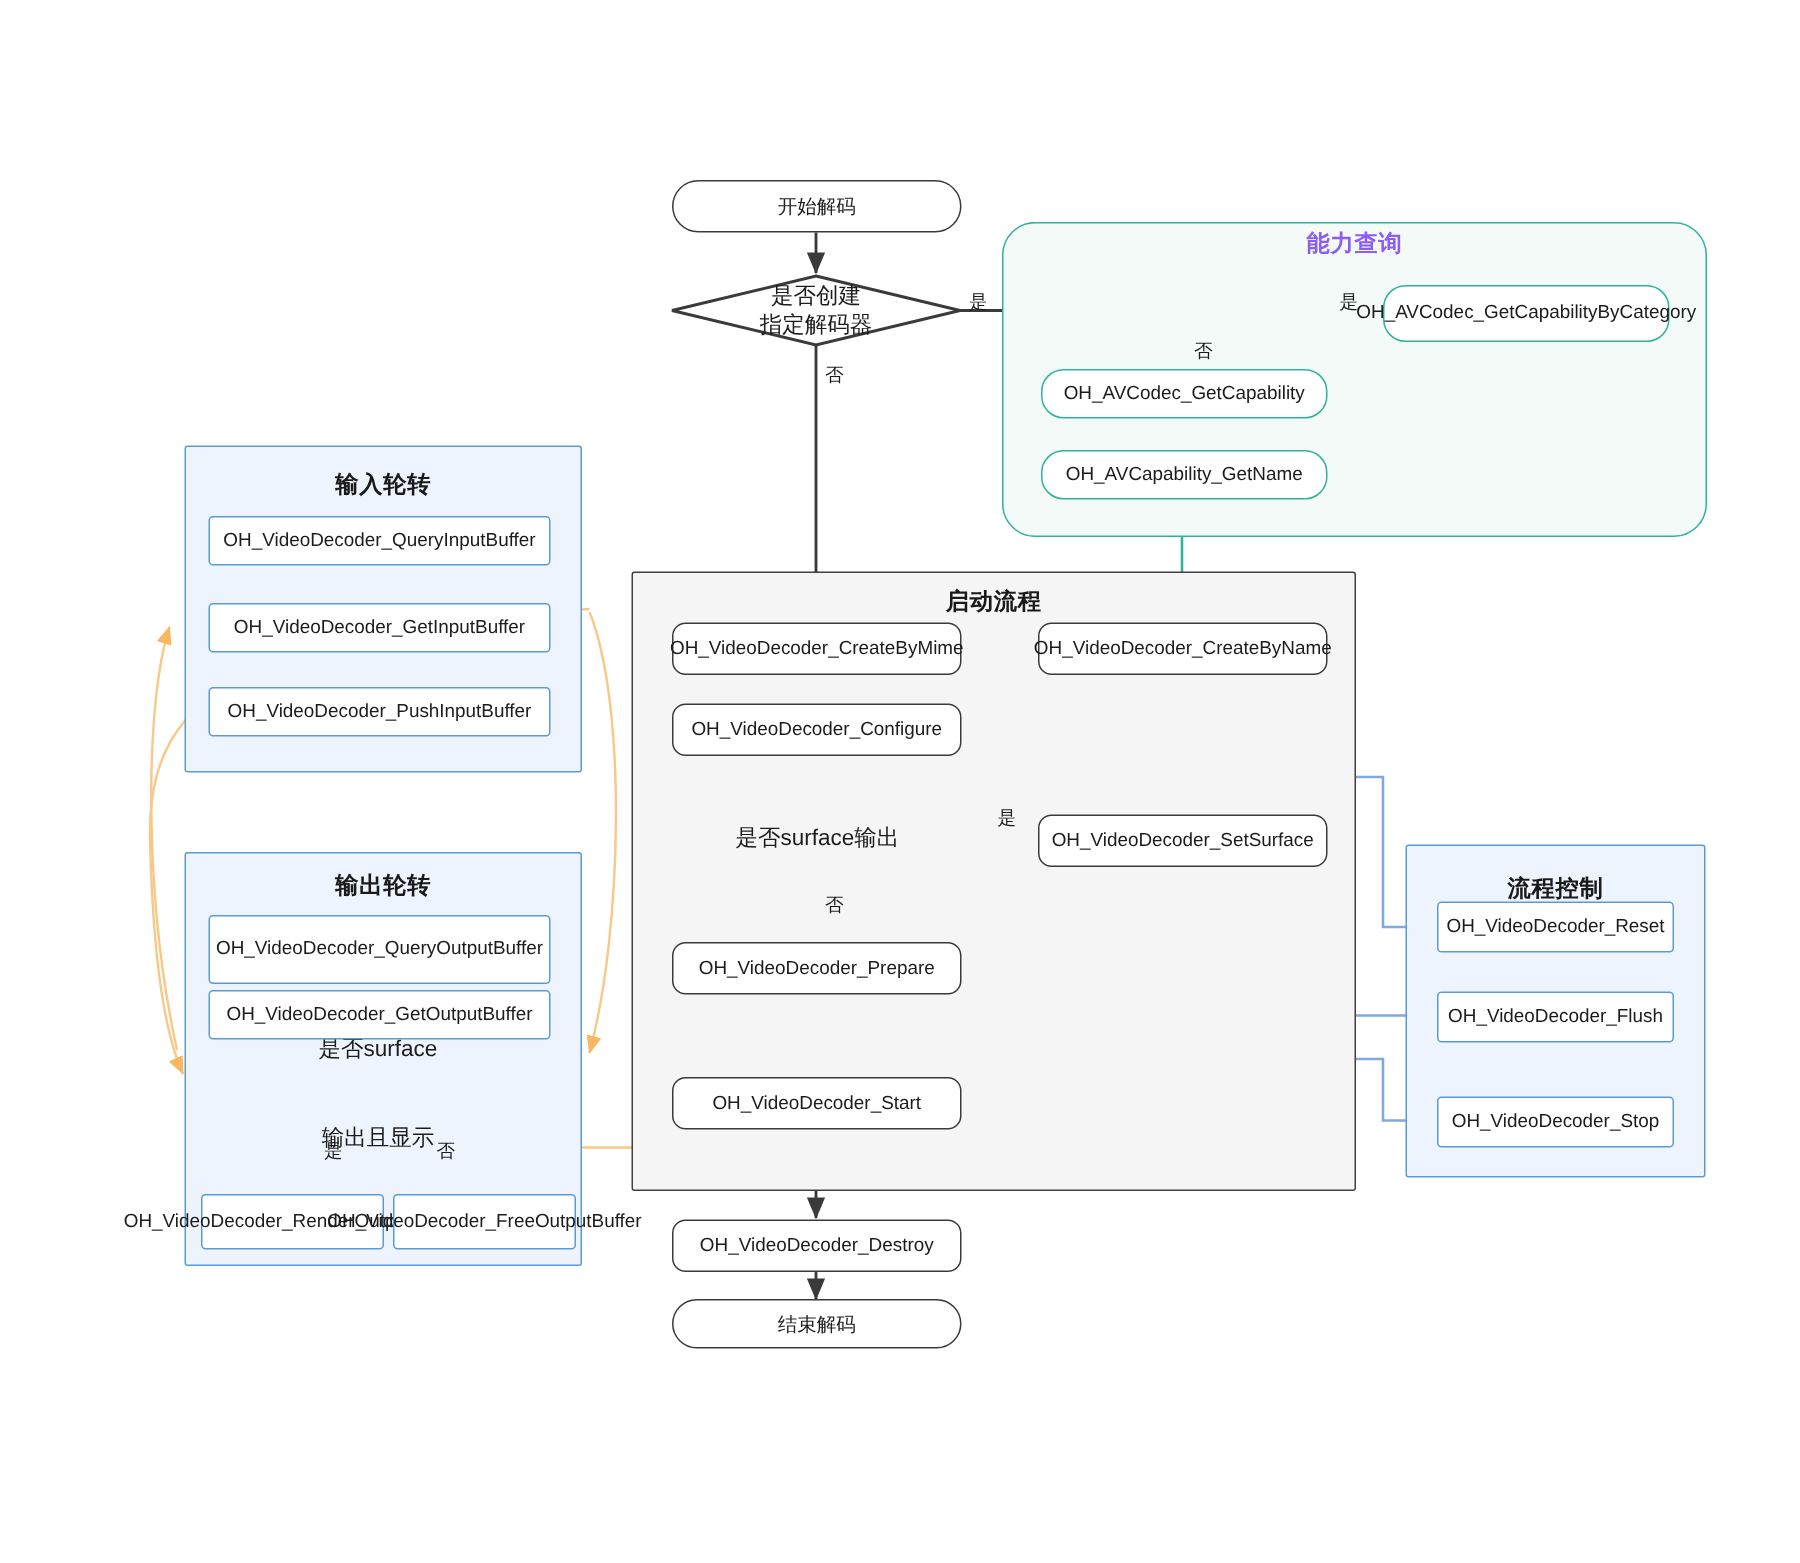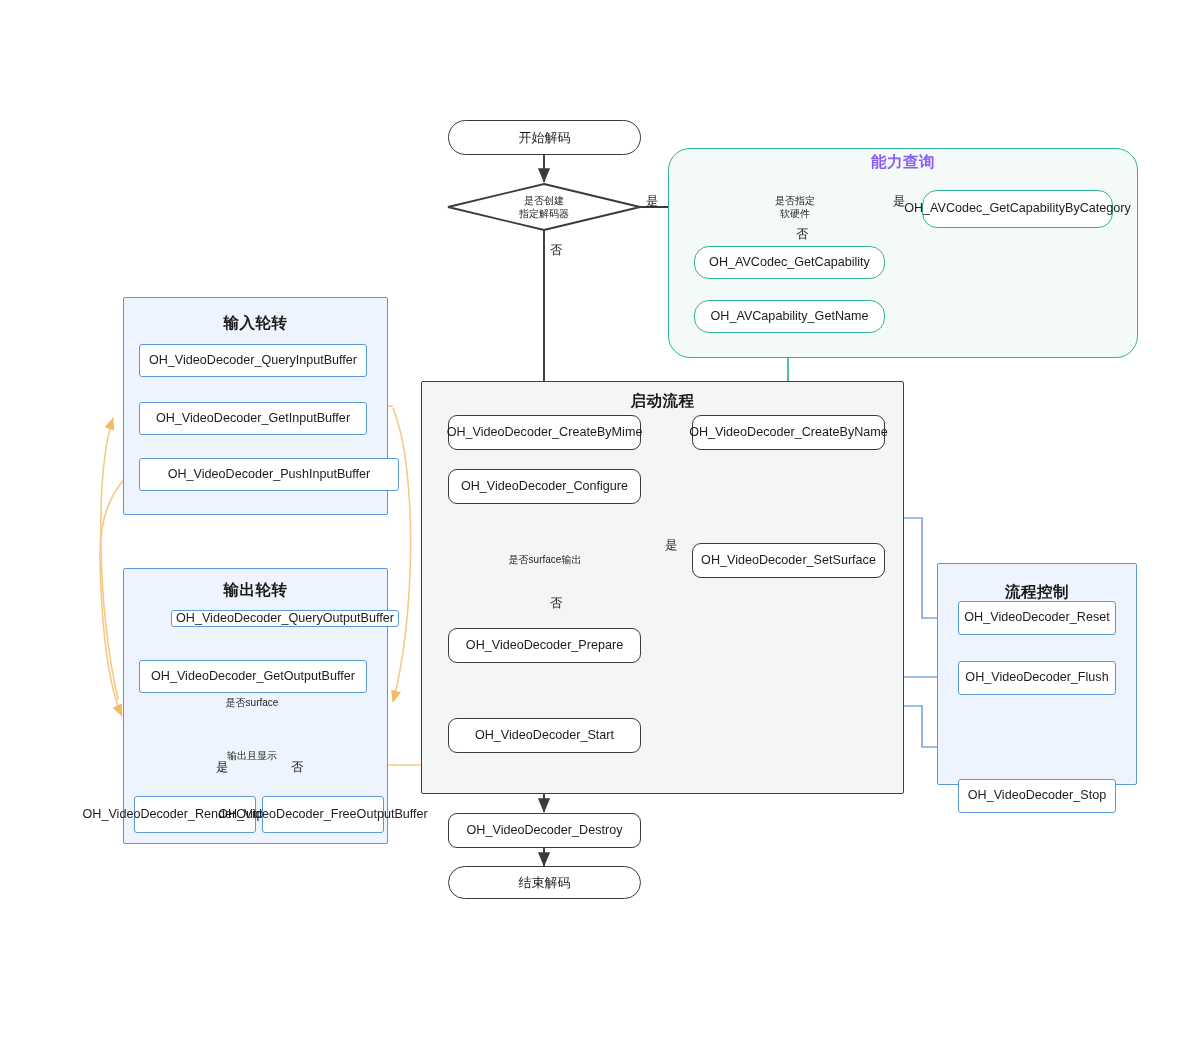--- a/index.html
+++ b/index.html
@@ -73,21 +73,21 @@
     border-radius:999px;
     background:#ffffff;
     font-size:13px;
     color:#1c1c1c;
   }
   
   .diamond-label{
     position:absolute;
     display:flex;align-items:center;justify-content:center;
     text-align:center;
-    font-size:10px;
+    font-size:15px;
     line-height:1.3;
     color:#1c1c1c;
     pointer-events:none;
   }
   
   .elabel{
     position:absolute;
     font-size:12.4px;
     color:#1c1c1c;
     white-space:nowrap;
@@ -216,24 +216,20 @@
   <div class="terminal" style="left:448px;top:120px;width:193px;height:35px;">开始解码</div>
   <div class="terminal" style="left:448px;top:866px;width:193px;height:33px;">结束解码</div>
 
   <div class="diamond-label" style="left:468px;top:188px;width:152px;height:38px;flex-direction:column;">
     <span>是否创建</span>
     <span>指定解码器</span>
   </div>
   <div class="elabel" style="left:646px;top:193px;">是</div>
   <div class="elabel" style="left:550px;top:242px;">否</div>
 
-  <div class="diamond-label" style="left:722px;top:188px;width:146px;height:38px;flex-direction:column;">
-    <span>是否指定</span>
-    <span>软硬件</span>
-  </div>
   <div class="elabel" style="left:893px;top:193px;">是</div>
   <div class="elabel" style="left:796px;top:226px;">否</div>
 
   <div class="diamond-label" style="left:470px;top:548px;width:150px;height:22px;">
     <span>是否surface输出</span>
   </div>
   <div class="elabel" style="left:665px;top:537px;">是</div>
   <div class="elabel" style="left:550px;top:595px;">否</div>
 
   <div class="diamond-label" style="left:182px;top:710px;width:140px;height:38px;flex-direction:column;gap:40px;">
@@ -251,24 +247,24 @@
   <div class="node dark" style="left:692px;top:415px;width:193px;height:35px;">OH_VideoDecoder_CreateByName</div>
   <div class="node dark" style="left:448px;top:469px;width:193px;height:35px;">OH_VideoDecoder_Configure</div>
   <div class="node dark" style="left:692px;top:543px;width:193px;height:35px;">OH_VideoDecoder_SetSurface</div>
   <div class="node dark" style="left:448px;top:628px;width:193px;height:35px;">OH_VideoDecoder_Prepare</div>
   <div class="node dark" style="left:448px;top:718px;width:193px;height:35px;">OH_VideoDecoder_Start</div>
 
   <div class="node dark" style="left:448px;top:813px;width:193px;height:35px;">OH_VideoDecoder_Destroy</div>
 
   <div class="node blue" style="left:139px;top:344px;width:228px;height:33px;">OH_VideoDecoder_QueryInputBuffer</div>
   <div class="node blue" style="left:139px;top:402px;width:228px;height:33px;">OH_VideoDecoder_GetInputBuffer</div>
-  <div class="node blue" style="left:139px;top:458px;width:260px;height:33px;">OH_VideoDecoder_PushInputBuffer</div>
-
-  <div class="node blue" style="left:139px;top:610px;width:228px;height:17px;margin-left:32px;">OH_VideoDecoder_QueryOutputBuffer</div>
+  <div class="node blue" style="left:139px;top:458px;width:228px;height:33px;">OH_VideoDecoder_PushInputBuffer</div>
+
+  <div class="node blue" style="left:139px;top:610px;width:228px;height:46px;">OH_VideoDecoder_QueryOutputBuffer</div>
   <div class="node blue" style="left:139px;top:660px;width:228px;height:33px;">OH_VideoDecoder_GetOutputBuffer</div>
   <div class="node blue" style="left:134px;top:796px;width:122px;height:37px;">OH_VideoDecoder_RenderOutputBuffer</div>
   <div class="node blue" style="left:262px;top:796px;width:122px;height:37px;">OH_VideoDecoder_FreeOutputBuffer</div>
 
   <div class="node blue" style="left:958px;top:601px;width:158px;height:34px;">OH_VideoDecoder_Reset</div>
   <div class="node blue" style="left:958px;top:661px;width:158px;height:34px;">OH_VideoDecoder_Flush</div>
-  <div class="node blue" style="left:958px;top:731px;width:158px;height:34px;margin-top:48px;">OH_VideoDecoder_Stop</div>
+  <div class="node blue" style="left:958px;top:731px;width:158px;height:34px;">OH_VideoDecoder_Stop</div>
 
 </div>
 
 </body></html>

